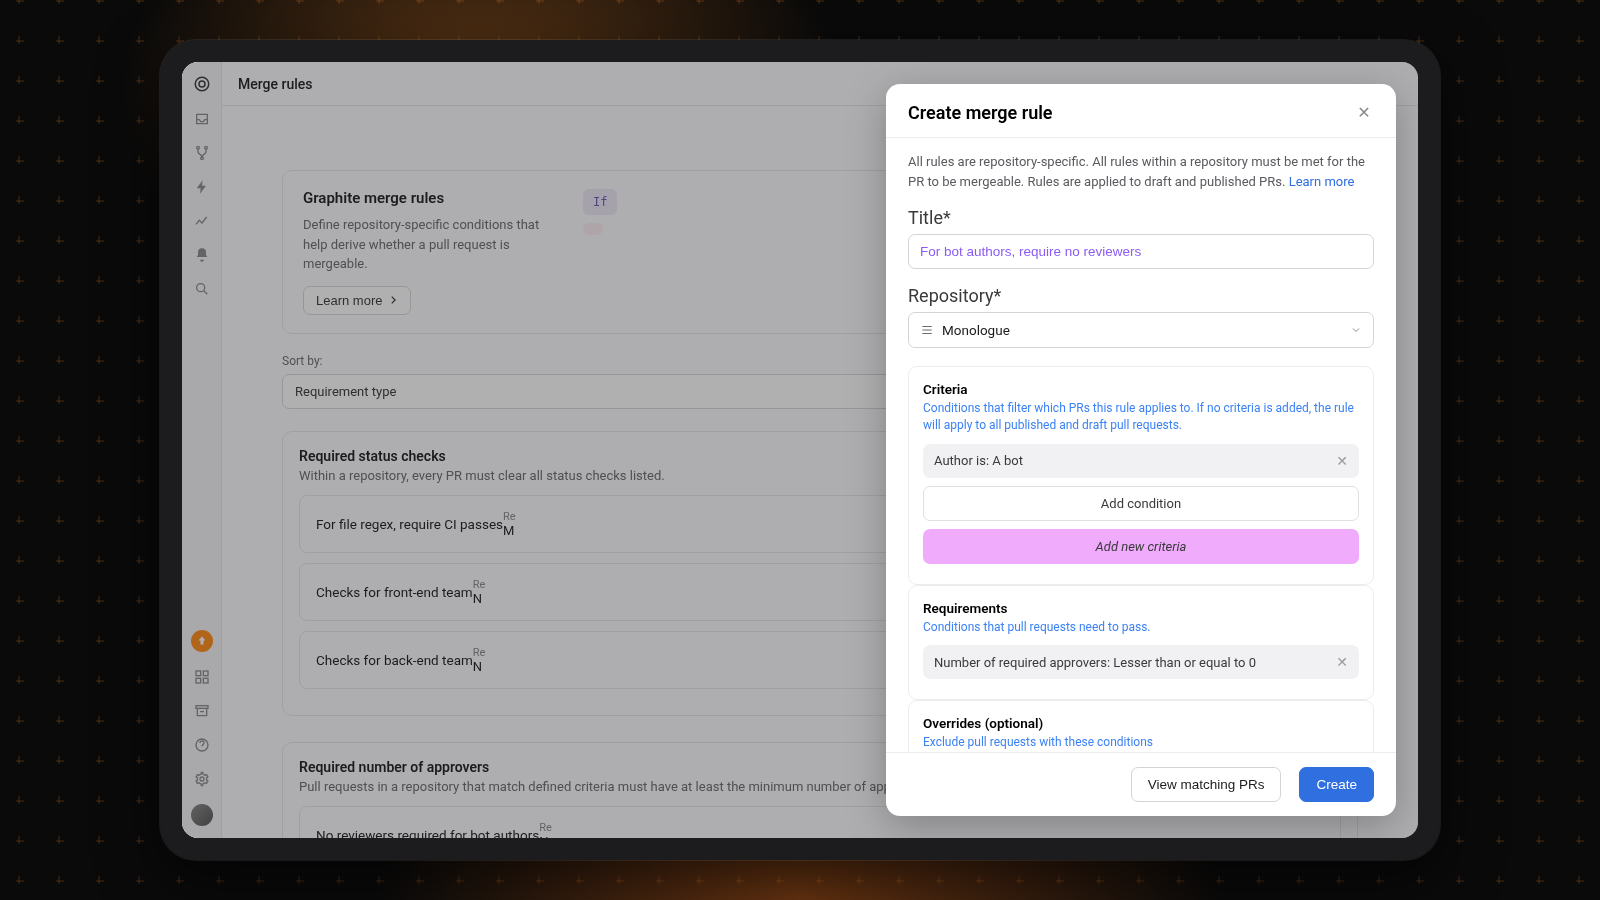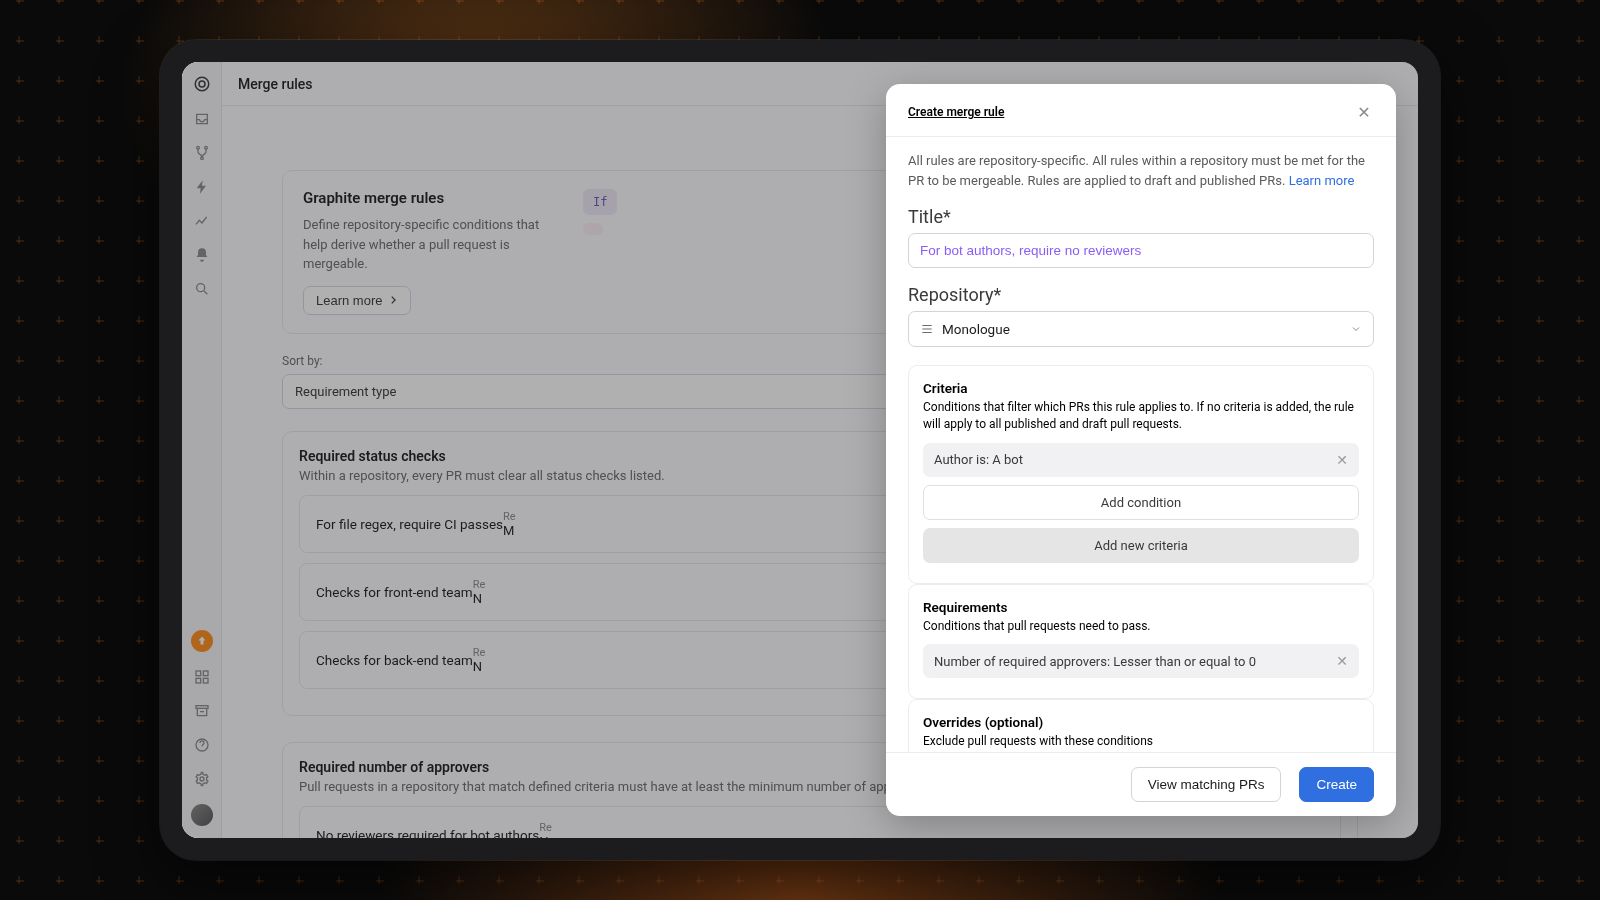--- a/index.html
+++ b/index.html
@@ -202,21 +202,21 @@
   flex-direction: column;
   overflow: hidden;
 }
 .modal-header {
   padding: 18px 22px 14px;
   display: flex;
   justify-content: space-between;
   align-items: center;
   border-bottom: 1px solid #ececee;
 }
-.modal-title { font-size: 12px; font-weight: 600; text-decoration: underline; }
+.modal-title { font-size: 18px; font-weight: 600; }
 .close-x {
   width: 20px; height: 20px;
   color: #8a8a8e;
   cursor: pointer;
   display:flex; align-items:center; justify-content:center;
   font-size: 16px;
 }
 .modal-body {
   padding: 14px 22px 8px;
   overflow: auto;
@@ -250,21 +250,21 @@
   cursor:pointer;
 }
 .select-input .chev { margin-left:auto; color:#8a8a8e; }
 .group {
   border: 1px solid #ececee;
   border-radius: 9px;
   padding: 14px 14px 12px;
   background:#fff;
 }
 .group-title { font-size: 13.5px; font-weight: 600; margin-bottom: 3px; }
-.group-sub { font-size: 12px; color: #000000; margin-bottom: 10px; line-height:1.4;}
+.group-sub { font-size: 12px; color: #3b82f6; margin-bottom: 10px; line-height:1.4;}
 .chip-row {
   background: #f1f1f3;
   border-radius: 7px;
   padding: 9px 11px;
   font-size: 13px;
   color: #3a3a3c;
   display:flex;
   align-items:center;
   margin-bottom: 8px;
 }
@@ -273,21 +273,21 @@
   border: 1px solid #e0e0e3;
   background:#fff;
   border-radius: 7px;
   padding: 9px 11px;
   font-size: 13px;
   color: #3a3a3c;
   text-align:center;
   margin-bottom: 8px;
   cursor:pointer;
 }
-.btn-row.muted { background:#e5e5e5; border-color:transparent;}
+.btn-row.muted { background:#f0abfc; border-color:transparent;font-style:italic;}
 .modal-footer {
   border-top: 1px solid #ececee;
   padding: 14px 22px;
   display:flex;
   justify-content:flex-end;
   gap:18px;
 }
 .btn {
   border-radius: 7px;
   padding: 9px 16px;

